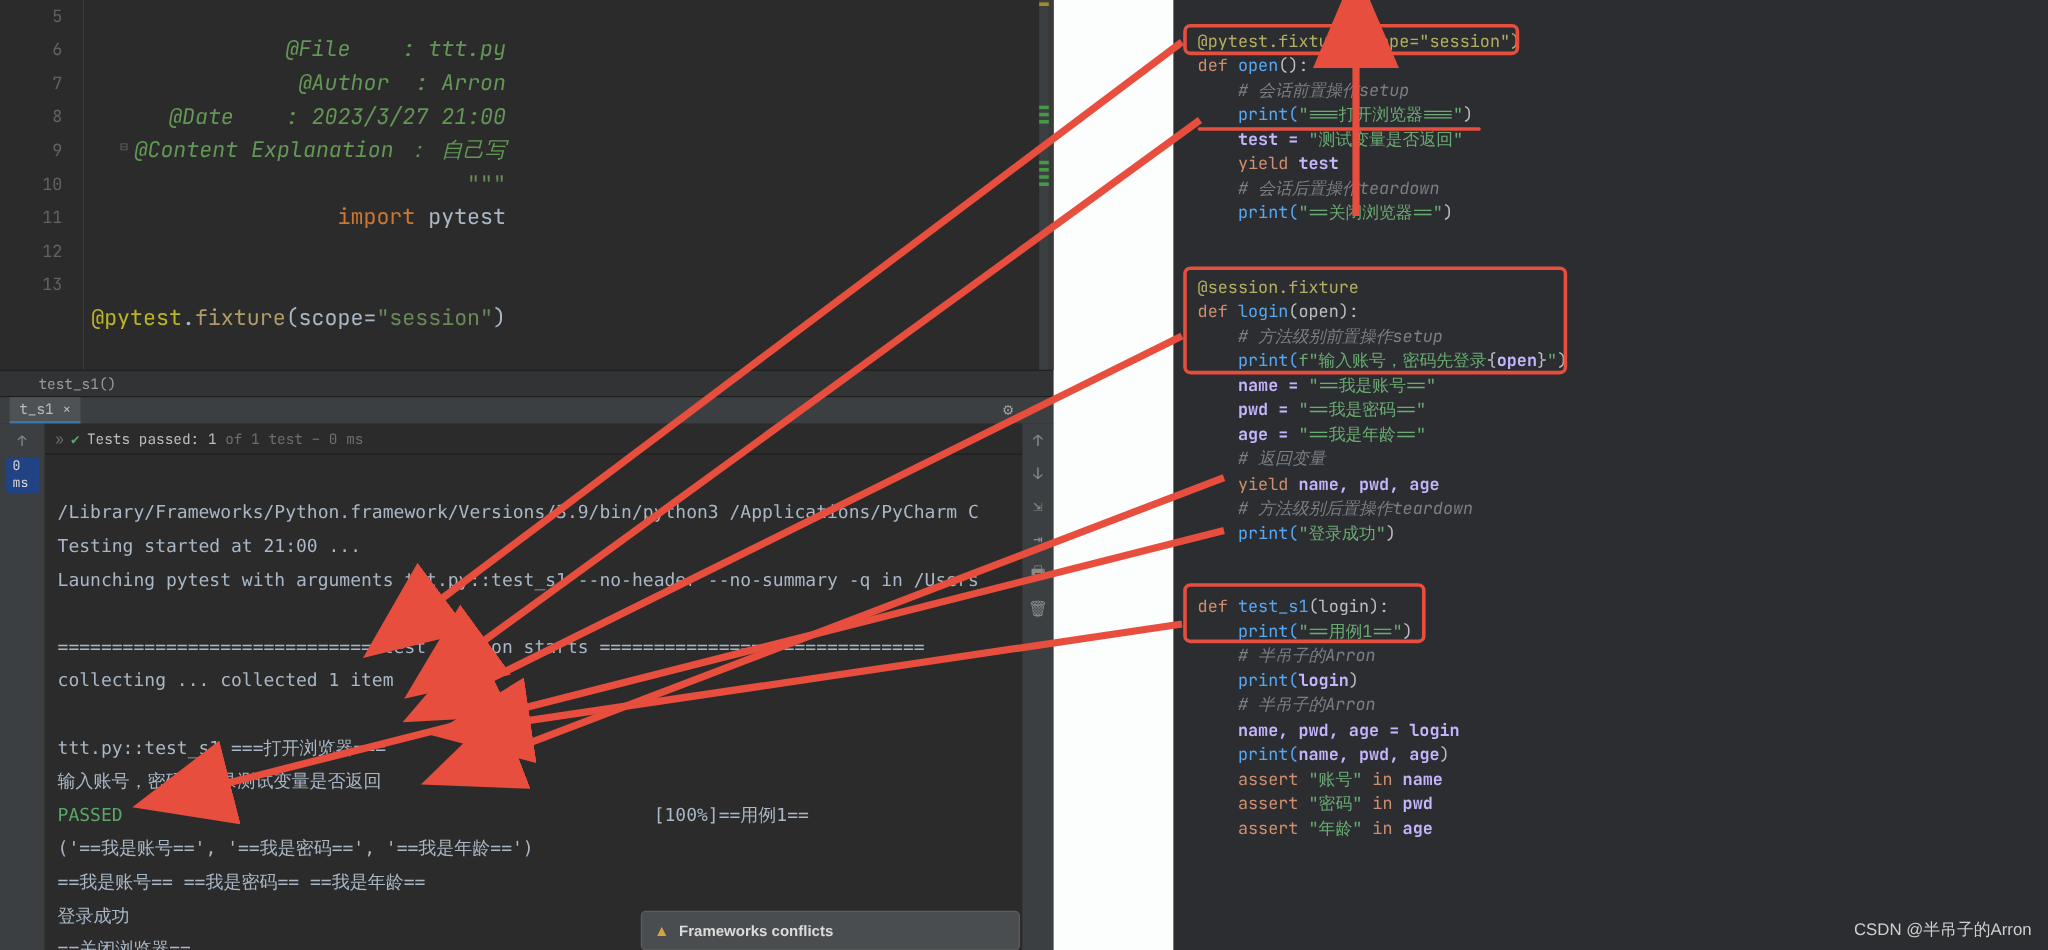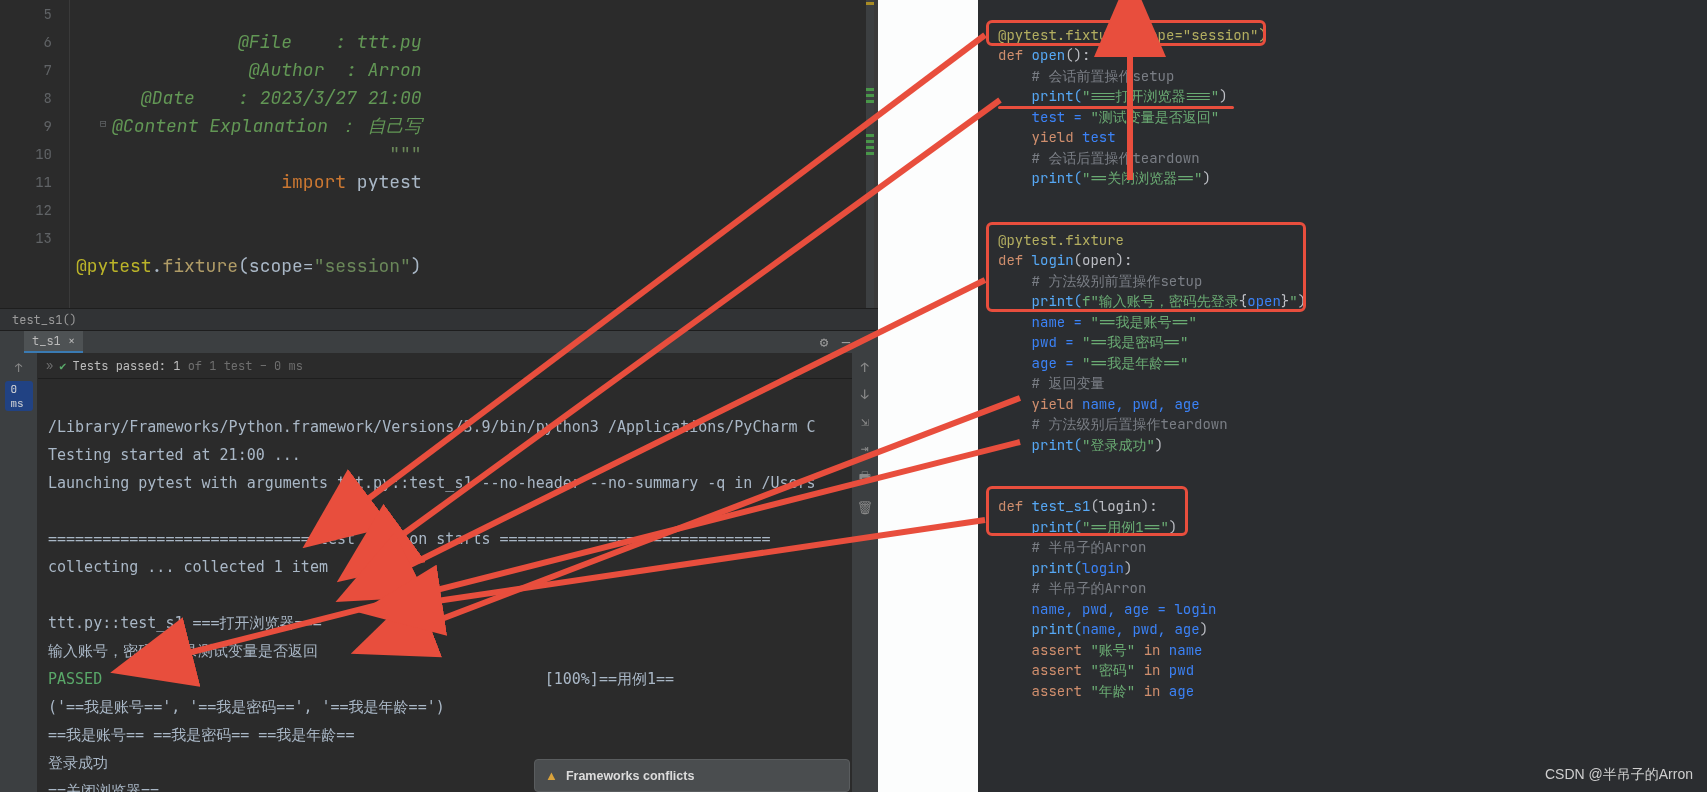--- a/index.html
+++ b/index.html
@@ -16,36 +16,36 @@
   .root { display: flex; width: 100%; height: 100%; }
   .left-panel { flex: 0 0 878px; display: flex; flex-direction: column; background:#2b2b2b; }
   .gap { flex: 0 0 100px; background:#fcfdfd; }
   .right-panel { flex: 1; background:#2b2d30; padding: 4px 0 0 12px; overflow:hidden; }
 
   
   .editor { flex: 0 0 260px; display:flex; border-right:4px solid #3a3a3a; position:relative; }
   .gutter { width:70px; text-align:right; padding-right:18px; color:#606366; user-select:none; line-height:28px; font-size:14px; position:relative;}
   .gut-sep { position:absolute; right:0; top:0; bottom:0; width:1px; background:#3a3a3a;}
   .code { padding-left:6px; line-height:28px; font-size:18px; white-space:pre;text-align:right; }
-  .breadcrumb { height:22px; background:#313335; color:#9b9b9b; font-size:12px; padding-left:12px; line-height:22px; border-top:1px solid #1e1e1e;}
+  .breadcrumb { height:22px; background:#313335; color:#9b9b9b; font-size:12px; padding-left:32px; line-height:22px; border-top:1px solid #1e1e1e;}
   .map { position:absolute; right:0; top:0; bottom:0; width:8px; background:#3c3f41; }
   .map .mark { position:absolute; right:0; width:8px; height:3px; background:#499749;}
   .map .mark.y { background:#a88b24;}
   .fold { position:absolute; left:100px; color:#606366; font-size:11px; }
 
   .c-doc { color:#629755; font-style:italic;}
   .c-str { color:#6a8759;}
   .c-kw { color:#cc7832;}
   .c-fn { color:#b09c67;}
   .c-at { color:#bbb429;}
   .c-eq { color:#a9b7c6;}
   .c-txt { color:#a9b7c6;}
 
   
-  .runtab { height:24px; background:#3c3f41; display:flex; align-items:center; border-top:1px solid #1e1e1e; padding:0 24px; color:#bababa; font-size:12px;}
+  .runtab { height:24px; background:#3c3f41; display:flex; align-items:center; border-top:1px solid #1e1e1e; padding:0 8px; color:#bababa; font-size:12px;}
   .tab-chip { padding:2px 8px; background:#4e5254; border-bottom:2px solid #3a7ab2;}
   .runtab .spacer {flex:1}
   .icon-gear, .icon-min { width:16px; height:16px; margin-left:6px; display:inline-flex; align-items:center; justify-content:center; color:#9a9a9a; font-size:14px;}
 
   
   .console-wrap { flex:1; display:flex; }
   .side-rail { width:38px; background:#3c3f41; border-right:1px solid #2b2b2b; display:flex; flex-direction:column; align-items:center; padding-top:4px; gap:6px;}
   .side-rail .rail-cell{ width:28px; height:22px; display:flex; align-items:center; justify-content:center; color:#888; font-size:12px;}
   .pill-time { background:#214283; color:#d8d8d8; font-size:11px; padding:1px 6px; border-radius:3px;}
   .test-status { height:26px; display:flex; align-items:center; padding-left:8px; gap:6px; color:#6e6e6e; font-size:12px; background:#2b2b2b; border-bottom:1px solid #1e1e1e;}
@@ -63,22 +63,22 @@
   .popup .title{ color:#dcdcdc; font-weight:600; font-size:12.5px;}
   .popup .body{ font-size:11.5px; color:#a5a5a5; line-height:15px;}
 
   
   .rcode { font-size:14px; line-height:20.5px; white-space:pre; padding-left:8px;}
   .r-dec { color:#b3ae60;}
   .r-kw { color:#cf8e6d;margin-top:12px;}
   .r-fn { color:#56a8f5;}
   .r-par { color:#bcbec4;}
   .r-str { color:#6aab73;}
-  .r-cmt { color:#7a7e85; }
-  .r-id { color:#3b82f6;}
+  .r-cmt { color:#7a7e85; font-style:italic;}
+  .r-id { color:#c4b5fd;font-weight:bold;}
   .rbox { position:absolute; border:3px solid #e84e3d; border-radius:6px; pointer-events:none;}
   .rline { position:absolute; height:3px; background:#e84e3d; border-radius:2px; pointer-events:none;}
 
   
   svg.overlay { position:absolute; left:0; top:0; pointer-events:none;}
 
   .watermark { position:absolute; right:14px; bottom:8px; color:#cfcfcf; font-family:-apple-system,sans-serif; font-size:14px;}
 </style>
 </head>
 <body>
@@ -186,21 +186,21 @@
 <span class="r-dec">@pytest.fixture(scope="session")</span>
 <span class="r-kw">def </span><span class="r-fn">open</span><span class="r-par">():</span>
     <span class="r-cmt"># 会话前置操作setup</span>
     <span class="r-fn">print(</span><span class="r-str">"===打开浏览器==="</span><span class="r-par">)</span>
     <span class="r-id">test = </span><span class="r-str">"测试变量是否返回"</span>
     <span class="r-kw">yield </span><span class="r-id">test</span>
     <span class="r-cmt"># 会话后置操作teardown</span>
     <span class="r-fn">print(</span><span class="r-str">"==关闭浏览器=="</span><span class="r-par">)</span>
 
 
-<span class="r-dec">@pytest.fixture</span>
+<span class="r-dec">@session.fixture</span>
 <span class="r-kw">def </span><span class="r-fn">login</span><span class="r-par">(open):</span>
     <span class="r-cmt"># 方法级别前置操作setup</span>
     <span class="r-fn">print(</span><span class="r-str">f"输入账号，密码先登录</span><span class="r-par">{</span><span class="r-id">open</span><span class="r-par">}</span><span class="r-str">"</span><span class="r-par">)</span>
     <span class="r-id">name = </span><span class="r-str">"==我是账号=="</span>
     <span class="r-id">pwd = </span><span class="r-str">"==我是密码=="</span>
     <span class="r-id">age = </span><span class="r-str">"==我是年龄=="</span>
     <span class="r-cmt"># 返回变量</span>
     <span class="r-kw">yield </span><span class="r-id">name, pwd, age</span>
     <span class="r-cmt"># 方法级别后置操作teardown</span>
     <span class="r-fn">print(</span><span class="r-str">"登录成功"</span><span class="r-par">)</span>

